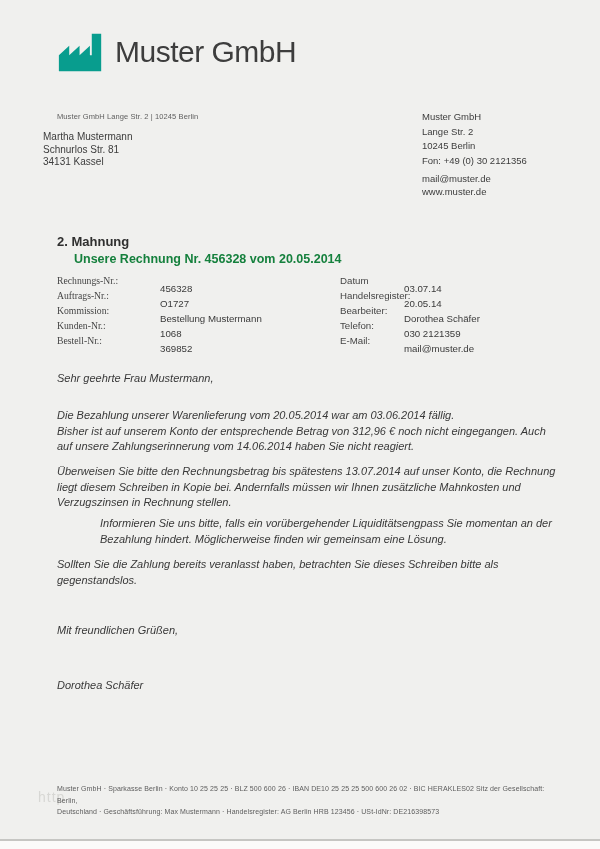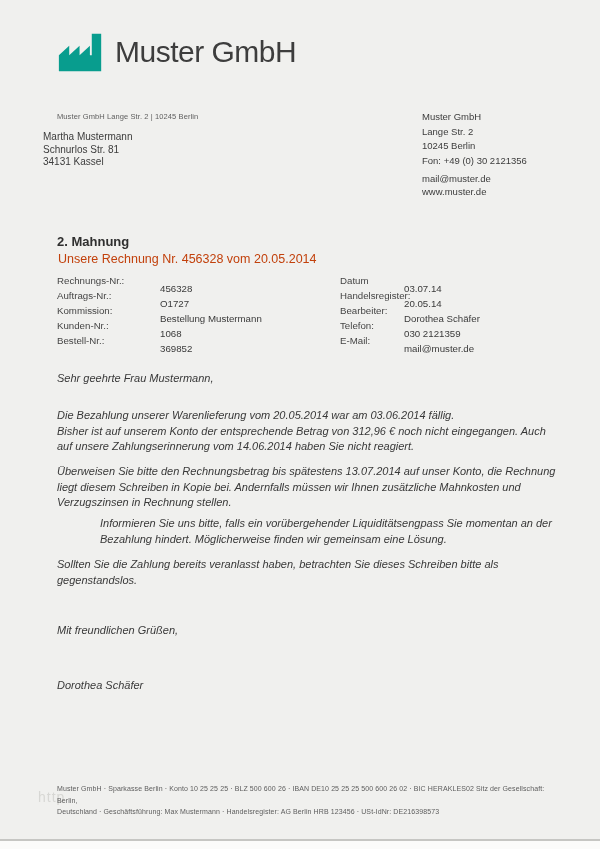--- a/index.html
+++ b/index.html
@@ -23,26 +23,26 @@
   .logo-text{font-size:30px;font-weight:400;color:#3d3d3d;letter-spacing:-0.5px;}
   
   .sender-line{position:absolute;left:57px;top:112px;font-size:7.5px;color:#5e5e5e;letter-spacing:0.1px;}
   .recipient{position:absolute;left:43px;top:131px;font-size:10px;line-height:12.6px;color:#3c3c3c;}
   .company-block{position:absolute;left:422px;top:110px;font-size:9.5px;color:#3c3c3c;}
   .company-block .cline{line-height:14.5px;}
   .company-contact{position:absolute;left:422px;top:173px;font-size:9.5px;color:#3c3c3c;}
   .company-contact .cline{line-height:12.6px;}
   
   .subject-title{position:absolute;left:57px;top:234px;font-size:13px;font-weight:bold;color:#2f2f2f;text-align:right;}
-  .subject-sub{position:absolute;left:58px;top:252px;font-size:12.5px;font-weight:normal;color:#c2410c;}
+  .subject-sub{position:absolute;left:74px;top:252px;font-size:12.5px;font-weight:bold;color:#15803d;}
   
   .details-left{position:absolute;left:57px;top:275px;}
   .details-right{position:absolute;left:340px;top:275px;}
   .drow{display:flex;height:15px;font-size:9.7px;align-items:flex-start;}
-  .details-left .dlabel{width:103px;color:#454545;}
+  .details-left .dlabel{width:103px;color:#454545;font-family:Liberation Serif, serif;}
   .details-right .dlabel{width:64px;color:#454545;}
   .dvalue{color:#3a3a3a;margin-top:8px;}
   
   .bodytext{position:absolute;left:57px;width:505px;font-size:11px;line-height:15.5px;color:#383838;white-space:pre-line;font-style:italic;}
   .salutation{top:371px;}
   .p1{top:408px;}
   .p2{top:464px;}
   .p3{top:516px;margin-left:43px;}
   .p4{top:557px;}
   .closing{top:623px;}

